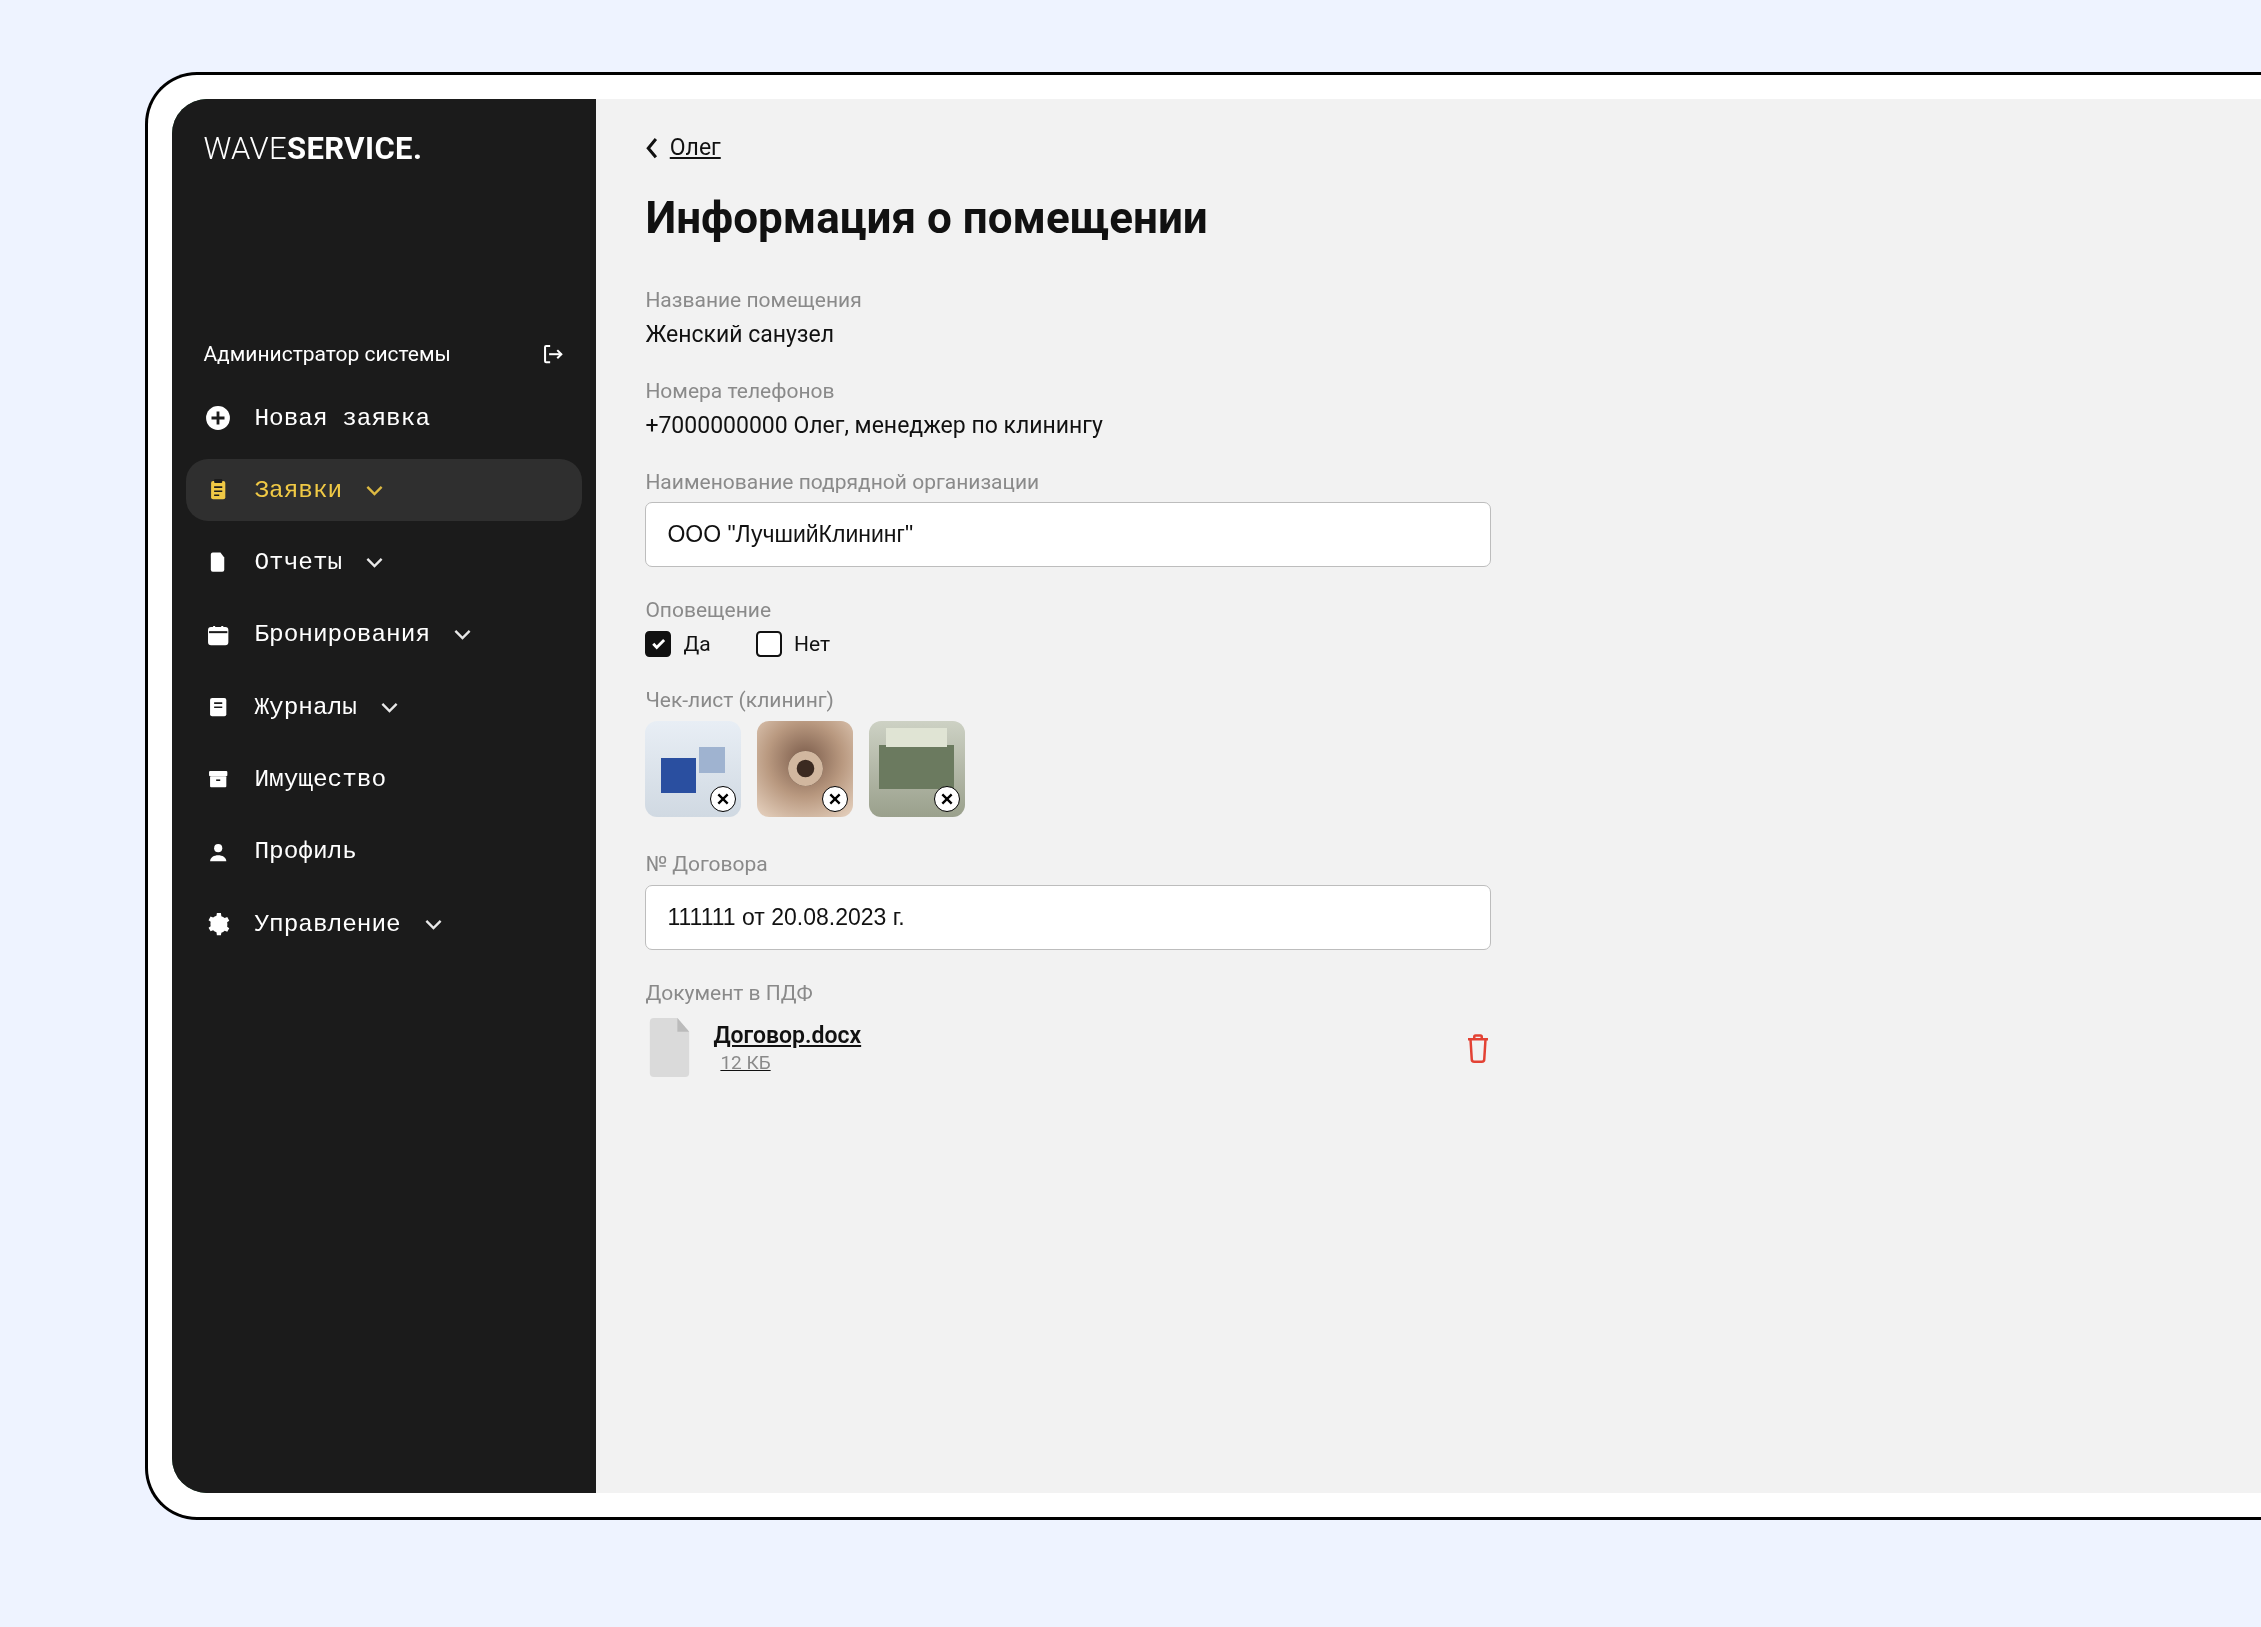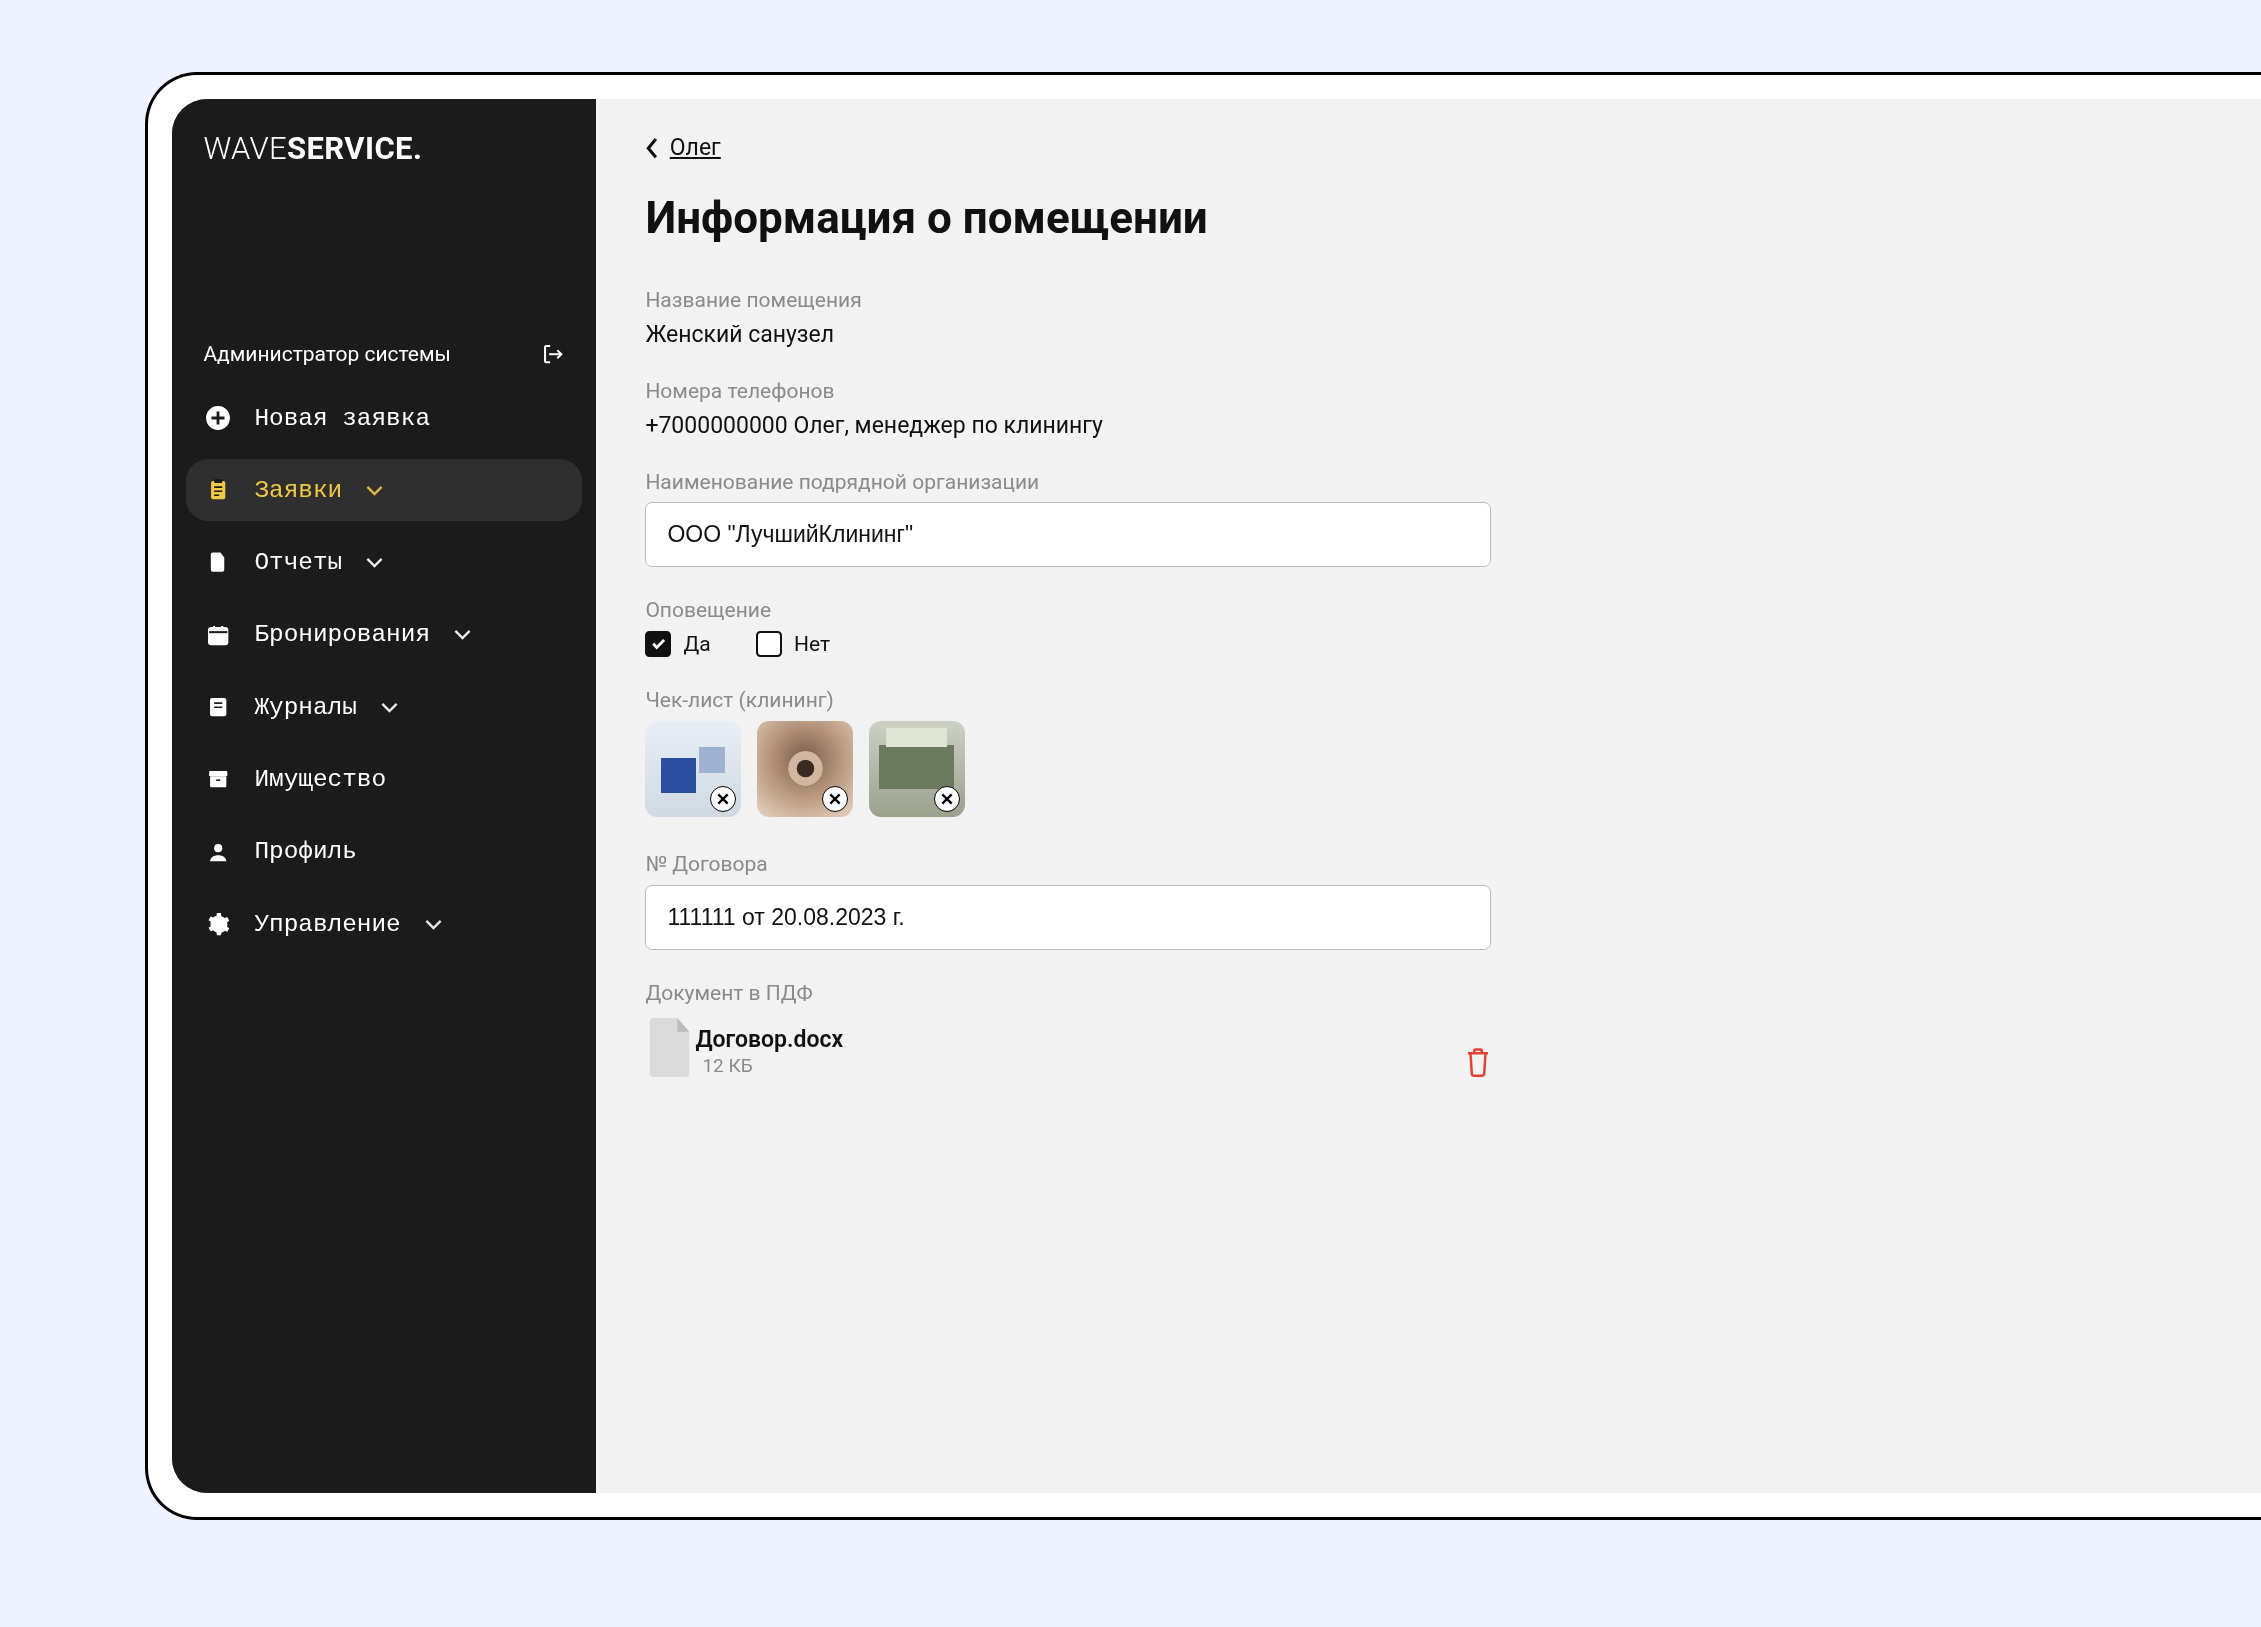--- a/index.html
+++ b/index.html
@@ -159,23 +159,24 @@
   }
   .thumb1 { background: linear-gradient(#e8eef5, #d0d9e2); }
   .thumb1::before{content:"";position:absolute;left:15.7px;top:37px;width:35px;height:35px;background:#2a4fa0;}
   .thumb1::after{content:"";position:absolute;left:54px;top:26px;width:26px;height:26px;background:#9fb3d0;}
   .thumb2 { background: radial-gradient(circle at 50% 40%, #7a5b4a 0%, #b99980 50%, #e8d4c2 100%); }
   .thumb2::before{content:"";position:absolute;left:31px;top:30px;width:35px;height:35px;border-radius:50%;background:#3b2a21;box-shadow: 0 0 0 8.7px #d1b79f inset;}
   .thumb3 { background: linear-gradient(#cdd1c4, #9aa08c); }
   .thumb3::before{content:"";position:absolute;left:10.5px;top:24.4px;width:75px;height:44px;background:#6b7a5f;}
   .thumb3::after{content:"";position:absolute;left:17.4px;top:7px;width:61px;height:19px;background:#e0e4d4;}
   .file-row {
-    display:flex; align-items:flex-end; gap: 1px;
+    display:flex; align-items:center; gap: 19px;
     width: 846px;
     padding: 5.2px 0;
+    text-decoration: underline;
   }
   .file-icon {
     width: 49px; height: 59px; color:#B7B7B7; flex: 0 0 49px;
   }
   .file-txt { flex:1; }
   .file-name { font-size:23px; font-weight:600; color:#111; }
   .file-size { font-size:19px; color:#8A8A8A; margin-top:1.7px;margin-left:7px; }
   .trash { width: 26px; height: 30px; color:#E34234; cursor:pointer; }
   svg { display:block; }
 </style>

